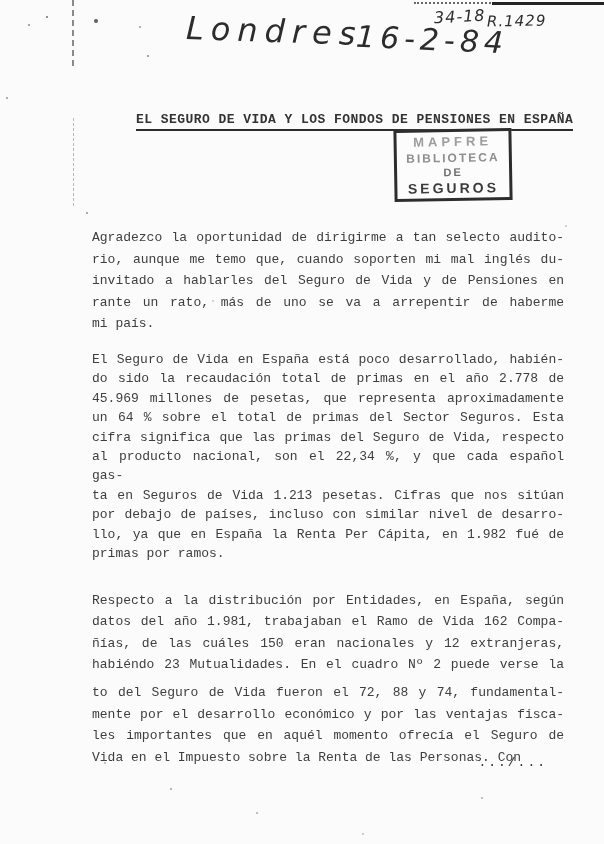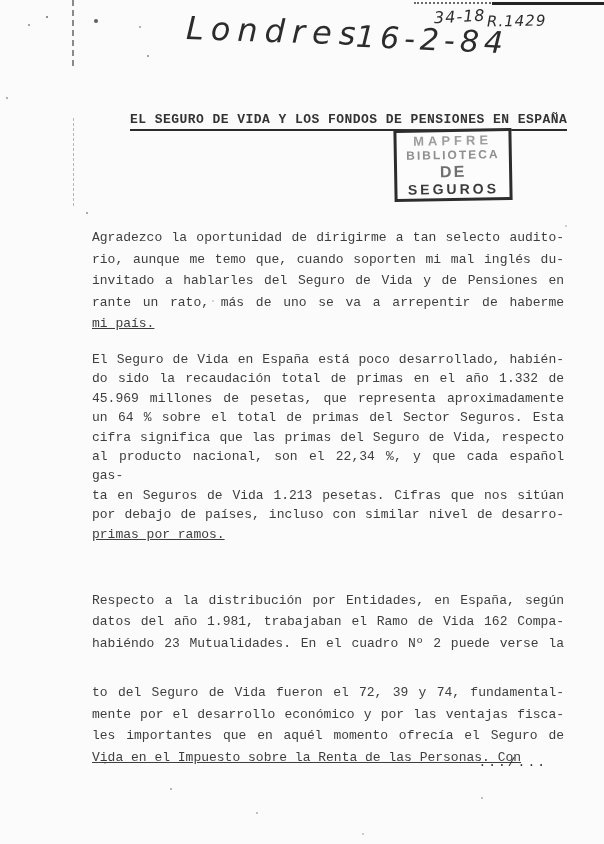--- a/index.html
+++ b/index.html
@@ -64,54 +64,54 @@
     transform: rotate(-3deg);
   }
   .hw-register {
     left: 487px; top: 12px;
     font-size: 15px; letter-spacing: 1px;
     transform: rotate(-1deg);
   }
 
   
   .doc-title {
-    position: absolute; left: 130px; top: 112px;
+    position: absolute; left: 136px; top: 112px;
     font-size: 13px; font-weight: bold; letter-spacing: 0.45px;
     color: #333; white-space: nowrap;
     padding-bottom: 2px; border-bottom: 2px solid #2c2c2c;
   }
 
   
   .stamp {
     position: absolute; left: 394px; top: 129px;
     width: 112px; height: 66px;
     border: 3px solid #2d2d2d;
     transform: rotate(-1deg);
     display: flex; flex-direction: column; justify-content: space-evenly;
     align-items: center; text-align: center;
     font-family: "Liberation Sans", sans-serif; font-weight: bold;
     background: rgba(255,255,255,0.35);
   }
   .stamp-l0 { font-size: 13px; letter-spacing: 4px; color: #9d9d9d; }
   .stamp-l1 { font-size: 12px; letter-spacing: 2px; color: #8f8f8f; }
-  .stamp-l2 { font-size: 16px; letter-spacing: 2px; color: #6f6f6f; }
+  .stamp-l2 { font-size: 11px; letter-spacing: 2px; color: #6f6f6f; }
   .stamp-l3 { font-size: 14px; letter-spacing: 3px; color: #3b3b3b; }
 
   
   .para {
     position: absolute; left: 92px; width: 472px;
     font-size: 13px;
     margin-top: 20px;
   }
   .p1 { top: 207px; line-height: 21.6px; }
   .p2 { top: 330px; line-height: 19.4px; }
   .p3 { top: 570px; line-height: 21.4px; }
   .p4 { top: 662px; line-height: 21.6px; }
   .tline { text-align: justify; text-align-last: justify; }
-  .tline.last { text-align-last: left; text-decoration: underline; }
+  .tline.last { text-align-last: left; }
 
   .continuation {
     position: absolute; left: 92px; top: 755px; width: 455px;
     font-size: 13px; letter-spacing: 2px; text-align: right;
     color: #333;
   }
 </style>
 </head>
 <body>
 
@@ -139,36 +139,38 @@
 
   <div class="para p1">
       <div class="tline">Agradezco la oportunidad de dirigirme a tan selecto audito-</div>
       <div class="tline">rio, aunque me temo que, cuando soporten mi mal inglés du-</div>
       <div class="tline">invitado a hablarles del Seguro de Vida y de Pensiones en</div>
       <div class="tline">rante un rato, más de uno se va a arrepentir de haberme</div>
       <div class="tline last">mi país.</div>
     </div>
   <div class="para p2">
       <div class="tline">El Seguro de Vida en España está poco desarrollado, habién-</div>
-      <div class="tline">do sido la recaudación total de primas en el año 1.332 de</div>
+      <div class="tline">do sido la recaudación total de primas en el año 2.778 de</div>
       <div class="tline">45.969 millones de pesetas, que representa aproximadamente</div>
       <div class="tline">un 64 % sobre el total de primas del Sector Seguros. Esta</div>
       <div class="tline">cifra significa que las primas del Seguro de Vida, respecto</div>
       <div class="tline">al producto nacional, son el 22,34 %, y que cada español gas-</div>
       <div class="tline">ta en Seguros de Vida 1.213 pesetas. Cifras que nos sitúan</div>
       <div class="tline">por debajo de países, incluso con similar nivel de desarro-</div>
+      <div class="tline">llo, ya que en España la Renta Per Cápita, en 1.982 fué de</div>
       <div class="tline last">primas por ramos.</div>
     </div>
   <div class="para p3">
       <div class="tline">Respecto a la distribución por Entidades, en España, según</div>
       <div class="tline">datos del año 1.981, trabajaban el Ramo de Vida 162 Compa-</div>
+      <div class="tline">ñías, de las cuáles 150 eran nacionales y 12 extranjeras,</div>
       <div class="tline">habiéndo 23 Mutualidades. En el cuadro Nº 2 puede verse la</div>
     </div>
   <div class="para p4">
-      <div class="tline">to del Seguro de Vida fueron el 72, 39 y 74, fundamental-</div>
+      <div class="tline">to del Seguro de Vida fueron el 72, 88 y 74, fundamental-</div>
       <div class="tline">mente por el desarrollo económico y por las ventajas fisca-</div>
       <div class="tline">les importantes que en aquél momento ofrecía el Seguro de</div>
       <div class="tline last">Vida en el Impuesto sobre la Renta de las Personas. Con</div>
     </div>
 
   <div class="continuation">.../...</div>
 
 </div>
 
 </body></html>

